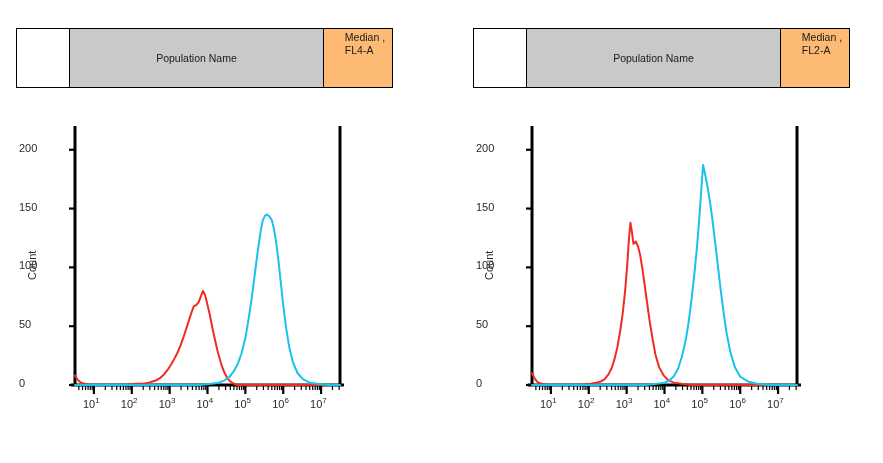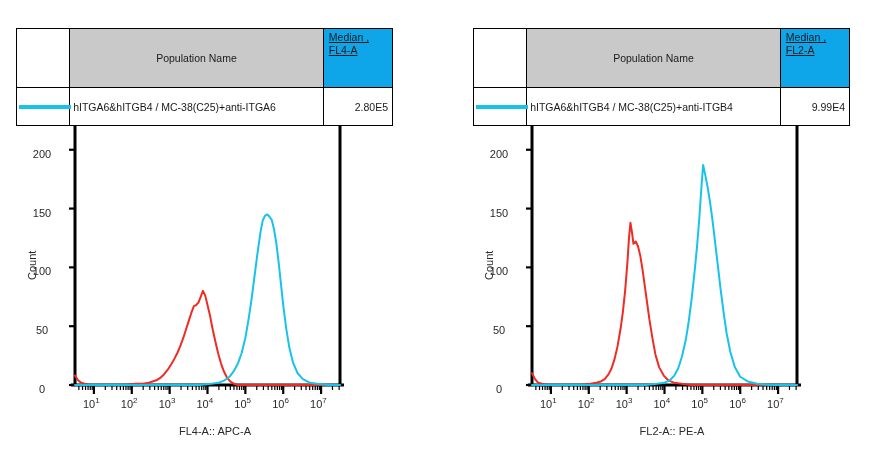--- a/index.html
+++ b/index.html
@@ -21,21 +21,21 @@
   .legend-table td,.legend-table th{
     border:1.1px solid #000;padding:8px;height:21px;
     font-weight:normal;font-size:10.5px;
     font-family:"Liberation Sans",sans-serif;
   }
   .col-swatch{width:53px;}
   .col-name{width:253px;}
   .col-median{width:69px;}
   th.hdr-blank{background:#fff;}
   th.hdr-name{background:#c9c9c9;text-align:center;vertical-align:middle;height:42px;}
-  th.hdr-median{background:#0ea5e9;text-align:left;vertical-align:top;height:42px;padding:2px 0 0 5px;line-height:13px;text-decoration:underline;}
+  th.hdr-median{background:#fdba74;text-align:left;vertical-align:top;height:42px;padding:2px 0 0 21px;line-height:13px;}
   td.cell-name{text-align:left;padding-left:3px;white-space:nowrap;}
   td.cell-median{text-align:right;padding-right:4px;}
   td.cell-swatch{position:relative;background:#fff;}
   .swatch-line{
     position:absolute;left:2px;right:-2px;top:50%;
     transform:translateY(-50%);height:4px;
   }
 
   
   .plot-wrap{position:absolute;}
@@ -44,21 +44,21 @@
     transform:rotate(-90deg);transform-origin:left top;
     white-space:nowrap;
   }
   .xlabel{
     position:absolute;font-size:11px;color:#2a2a2a;
     text-align:center;white-space:nowrap;
   }
   .axis-canvas{position:absolute;left:0;top:0;}
   .ytick-label{
     position:absolute;font-size:11px;color:#2a2a2a;
-    text-align:center;white-space:nowrap;margin-top:6px;
+    text-align:left;white-space:nowrap;
   }
   .xtick-label{
     position:absolute;font-size:11px;color:#2a2a2a;
     white-space:nowrap;
   }
   .xtick-label sup{font-size:8px;vertical-align:super;}
 </style>
 </head>
 <body>
 
@@ -74,27 +74,20 @@
       <tr>
         <th class="hdr-blank"></th>
         <th class="hdr-name">Population Name</th>
         <th class="hdr-median">
           <div>Median ,</div>
           <div>FL4-A</div>
         </th>
       </tr>
     </thead>
     <tbody>
-      <tr>
-        <td class="cell-swatch">
-          <div class="swatch-line" style="background:#17c3ea;"></div>
-        </td>
-        <td class="cell-name">hITGA6&amp;hITGB4 / MC-38(C25)+anti-ITGA6</td>
-        <td class="cell-median">2.80E5</td>
-      </tr>
     </tbody>
   </table>
 
   <div class="plot-wrap" id="plot-left" style="left:0px;top:120px;width:441px;height:343px;">
     <svg class="axis-canvas" id="svg-left" width="441" height="343">
         <line x1="75" y1="6" x2="75" y2="265" stroke="#000000" stroke-width="3"></line>
         <line x1="340" y1="6" x2="340" y2="265" stroke="#000000" stroke-width="3"></line>
         <line x1="71" y1="265" x2="344" y2="265" stroke="#000000" stroke-width="3"></line>
         <line x1="69" y1="265" x2="75" y2="265" stroke="#000000" stroke-width="2.2"></line>
         <line x1="69" y1="206.1904761904762" x2="75" y2="206.1904761904762" stroke="#000000" stroke-width="2.2"></line>
@@ -161,21 +154,20 @@
         <line x1="312.6728687645236" y1="265" x2="312.6728687645236" y2="270" stroke="#000000" stroke-width="1.2"></line>
         <line x1="315.2072829433969" y1="265" x2="315.2072829433969" y2="270" stroke="#000000" stroke-width="1.2"></line>
         <line x1="317.402692364695" y1="265" x2="317.402692364695" y2="270" stroke="#000000" stroke-width="1.2"></line>
         <line x1="319.33918071448875" y1="265" x2="319.33918071448875" y2="270" stroke="#000000" stroke-width="1.2"></line>
         <line x1="332.46756412156503" y1="265" x2="332.46756412156503" y2="270" stroke="#000000" stroke-width="1.2"></line>
         <line x1="339.1338760715301" y1="265" x2="339.1338760715301" y2="270" stroke="#000000" stroke-width="1.2"></line>
         <polyline points="75.00,255.59 78.03,260.30 81.06,262.65 84.46,263.82 90.14,265.00 97.71,265.00 109.07,265.00 124.21,265.00 135.57,263.82 143.14,263.82 148.82,262.65 152.61,261.47 156.39,260.30 160.18,257.94 163.96,254.41 167.75,249.71 171.54,243.83 174.19,239.12 177.21,233.24 180.24,226.19 183.27,217.95 186.30,208.54 189.33,199.13 191.60,192.08 193.87,186.20 196.14,185.02 198.41,182.67 200.69,176.79 202.96,170.90 205.23,175.61 207.50,185.02 209.77,194.43 212.04,206.19 215.07,220.30 218.10,233.24 221.13,243.83 224.16,252.06 227.19,257.94 230.21,261.47 234.00,263.82 237.79,265.00 243.46,265.00 252.93,265.00 268.07,265.00 290.79,265.00 321.07,265.00 340.00,265.00" fill="none" stroke="#ee2c24" stroke-width="2" stroke-linejoin="round" stroke-linecap="round"></polyline>
         <polyline points="75.00,265.00 93.93,265.00 131.79,265.00 169.64,265.00 199.93,265.00 211.29,263.82 218.86,262.65 224.54,260.30 229.46,256.77 234.00,250.89 237.79,243.83 241.57,233.24 245.36,217.95 248.39,200.31 251.41,180.31 254.44,156.79 257.47,133.27 260.50,112.10 262.77,100.33 265.04,95.63 267.31,94.45 269.59,96.80 271.86,100.33 274.13,109.74 276.40,123.86 278.67,142.68 280.94,163.85 283.21,185.02 286.24,208.54 289.27,227.36 293.06,242.65 297.60,253.24 302.90,259.12 309.71,262.65 317.29,263.82 328.64,265.00 340.00,265.00" fill="none" stroke="#17c3ea" stroke-width="2" stroke-linejoin="round" stroke-linecap="round"></polyline>
       </svg>
     <div class="ylabel" style="left:26px;top:160px;">Count</div>
-    <div class="xlabel" style="left:80px;top:305px;width:270px;">FL4-A:: APC-A</div>
   <div class="ytick-label" style="left: 19px; top: 257px; width: 46px;">0</div>
       <div class="ytick-label" style="left: 19px; top: 198.19px; width: 46px;">50</div>
       <div class="ytick-label" style="left: 19px; top: 139.381px; width: 46px;">100</div>
       <div class="ytick-label" style="left: 19px; top: 80.5714px; width: 46px;">150</div>
       <div class="ytick-label" style="left: 19px; top: 21.7619px; width: 46px;">200</div>
       <div class="xtick-label" style="left: 82.9286px; top: 276px;">10<sup>1</sup></div>
       <div class="xtick-label" style="left: 120.786px; top: 276px;">10<sup>2</sup></div>
       <div class="xtick-label" style="left: 158.643px; top: 276px;">10<sup>3</sup></div>
       <div class="xtick-label" style="left: 196.5px; top: 276px;">10<sup>4</sup></div>
       <div class="xtick-label" style="left: 234.357px; top: 276px;">10<sup>5</sup></div>
@@ -196,27 +188,20 @@
       <tr>
         <th class="hdr-blank"></th>
         <th class="hdr-name">Population Name</th>
         <th class="hdr-median">
           <div>Median ,</div>
           <div>FL2-A</div>
         </th>
       </tr>
     </thead>
     <tbody>
-      <tr>
-        <td class="cell-swatch">
-          <div class="swatch-line" style="background:#17c3ea;"></div>
-        </td>
-        <td class="cell-name">hITGA6&amp;hITGB4 / MC-38(C25)+anti-ITGB4</td>
-        <td class="cell-median">9.99E4</td>
-      </tr>
     </tbody>
   </table>
 
   <div class="plot-wrap" id="plot-right" style="left:0px;top:120px;width:441px;height:343px;">
     <svg class="axis-canvas" id="svg-right" width="441" height="343">
         <line x1="91" y1="6" x2="91" y2="265" stroke="#000000" stroke-width="3"></line>
         <line x1="356" y1="6" x2="356" y2="265" stroke="#000000" stroke-width="3"></line>
         <line x1="87" y1="265" x2="360" y2="265" stroke="#000000" stroke-width="3"></line>
         <line x1="85" y1="265" x2="91" y2="265" stroke="#000000" stroke-width="2.2"></line>
         <line x1="85" y1="206.1904761904762" x2="91" y2="206.1904761904762" stroke="#000000" stroke-width="2.2"></line>
@@ -283,21 +268,20 @@
         <line x1="328.6728687645236" y1="265" x2="328.6728687645236" y2="270" stroke="#000000" stroke-width="1.2"></line>
         <line x1="331.2072829433969" y1="265" x2="331.2072829433969" y2="270" stroke="#000000" stroke-width="1.2"></line>
         <line x1="333.402692364695" y1="265" x2="333.402692364695" y2="270" stroke="#000000" stroke-width="1.2"></line>
         <line x1="335.33918071448875" y1="265" x2="335.33918071448875" y2="270" stroke="#000000" stroke-width="1.2"></line>
         <line x1="348.46756412156503" y1="265" x2="348.46756412156503" y2="270" stroke="#000000" stroke-width="1.2"></line>
         <line x1="355.1338760715301" y1="265" x2="355.1338760715301" y2="270" stroke="#000000" stroke-width="1.2"></line>
         <polyline points="91.00,253.24 94.03,259.12 97.06,262.65 100.84,263.82 106.14,265.00 113.71,265.00 125.07,265.00 140.21,265.00 149.68,263.82 155.36,262.65 159.90,261.47 163.69,259.12 167.47,254.41 170.50,248.53 173.53,239.12 176.56,226.19 179.59,208.54 181.86,192.08 184.13,170.90 186.40,142.68 187.91,119.15 189.43,102.69 190.94,112.10 192.46,123.86 194.73,121.50 197.00,126.21 199.27,135.62 201.54,149.73 203.81,166.20 206.09,182.67 208.36,199.13 211.39,217.95 214.41,234.42 218.20,247.36 222.74,255.59 227.29,260.30 232.96,262.65 240.54,263.82 250.00,265.00 265.14,265.00 291.64,265.00 321.93,265.00 356.00,265.00" fill="none" stroke="#ee2c24" stroke-width="2" stroke-linejoin="round" stroke-linecap="round"></polyline>
         <polyline points="91.00,265.00 109.93,265.00 147.79,265.00 185.64,265.00 204.57,265.00 215.93,263.82 223.50,262.65 228.80,260.30 233.34,255.59 237.13,248.53 240.91,236.77 244.70,220.30 247.73,201.49 250.76,177.96 253.79,149.73 256.06,126.21 258.33,97.98 260.60,65.05 262.11,45.05 264.39,55.64 266.66,67.40 268.93,81.51 271.20,97.98 273.47,116.80 276.50,142.68 279.53,168.55 282.56,192.08 285.59,213.25 289.37,232.07 293.91,247.36 299.21,256.77 306.79,261.47 316.25,263.82 329.50,265.00 344.64,265.00 356.00,265.00" fill="none" stroke="#17c3ea" stroke-width="2" stroke-linejoin="round" stroke-linecap="round"></polyline>
       </svg>
     <div class="ylabel" style="left:42px;top:160px;">Count</div>
-    <div class="xlabel" style="left:96px;top:305px;width:270px;">FL2-A:: PE-A</div>
   <div class="ytick-label" style="left: 35px; top: 257px; width: 46px;">0</div>
       <div class="ytick-label" style="left: 35px; top: 198.19px; width: 46px;">50</div>
       <div class="ytick-label" style="left: 35px; top: 139.381px; width: 46px;">100</div>
       <div class="ytick-label" style="left: 35px; top: 80.5714px; width: 46px;">150</div>
       <div class="ytick-label" style="left: 35px; top: 21.7619px; width: 46px;">200</div>
       <div class="xtick-label" style="left: 98.9286px; top: 276px;">10<sup>1</sup></div>
       <div class="xtick-label" style="left: 136.786px; top: 276px;">10<sup>2</sup></div>
       <div class="xtick-label" style="left: 174.643px; top: 276px;">10<sup>3</sup></div>
       <div class="xtick-label" style="left: 212.5px; top: 276px;">10<sup>4</sup></div>
       <div class="xtick-label" style="left: 250.357px; top: 276px;">10<sup>5</sup></div>

